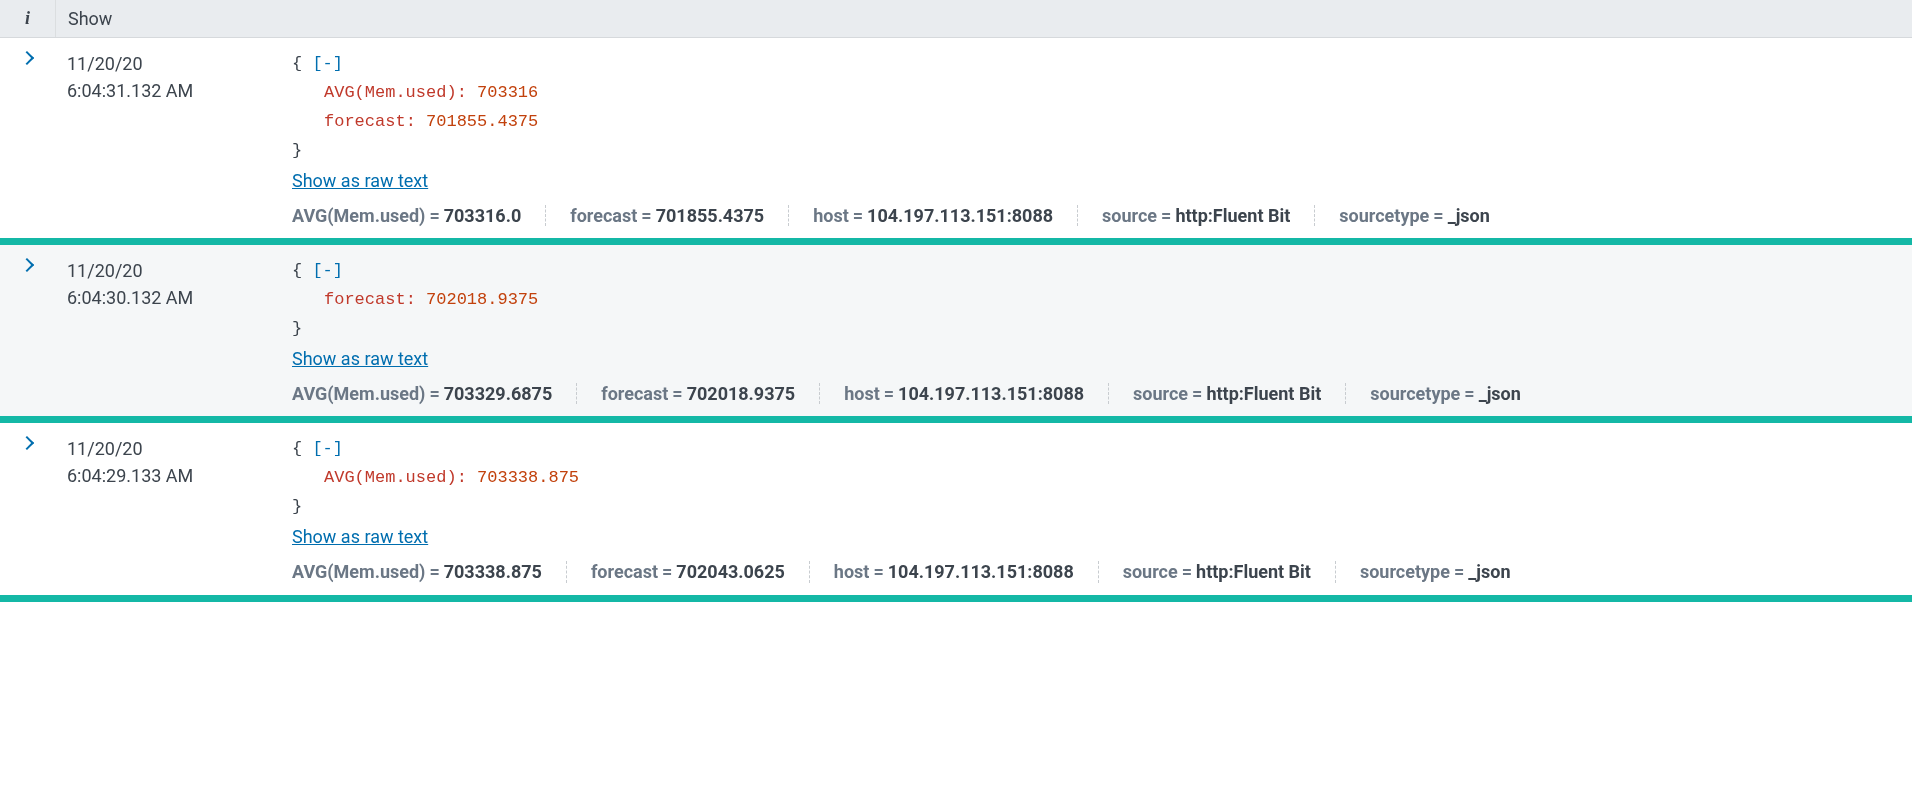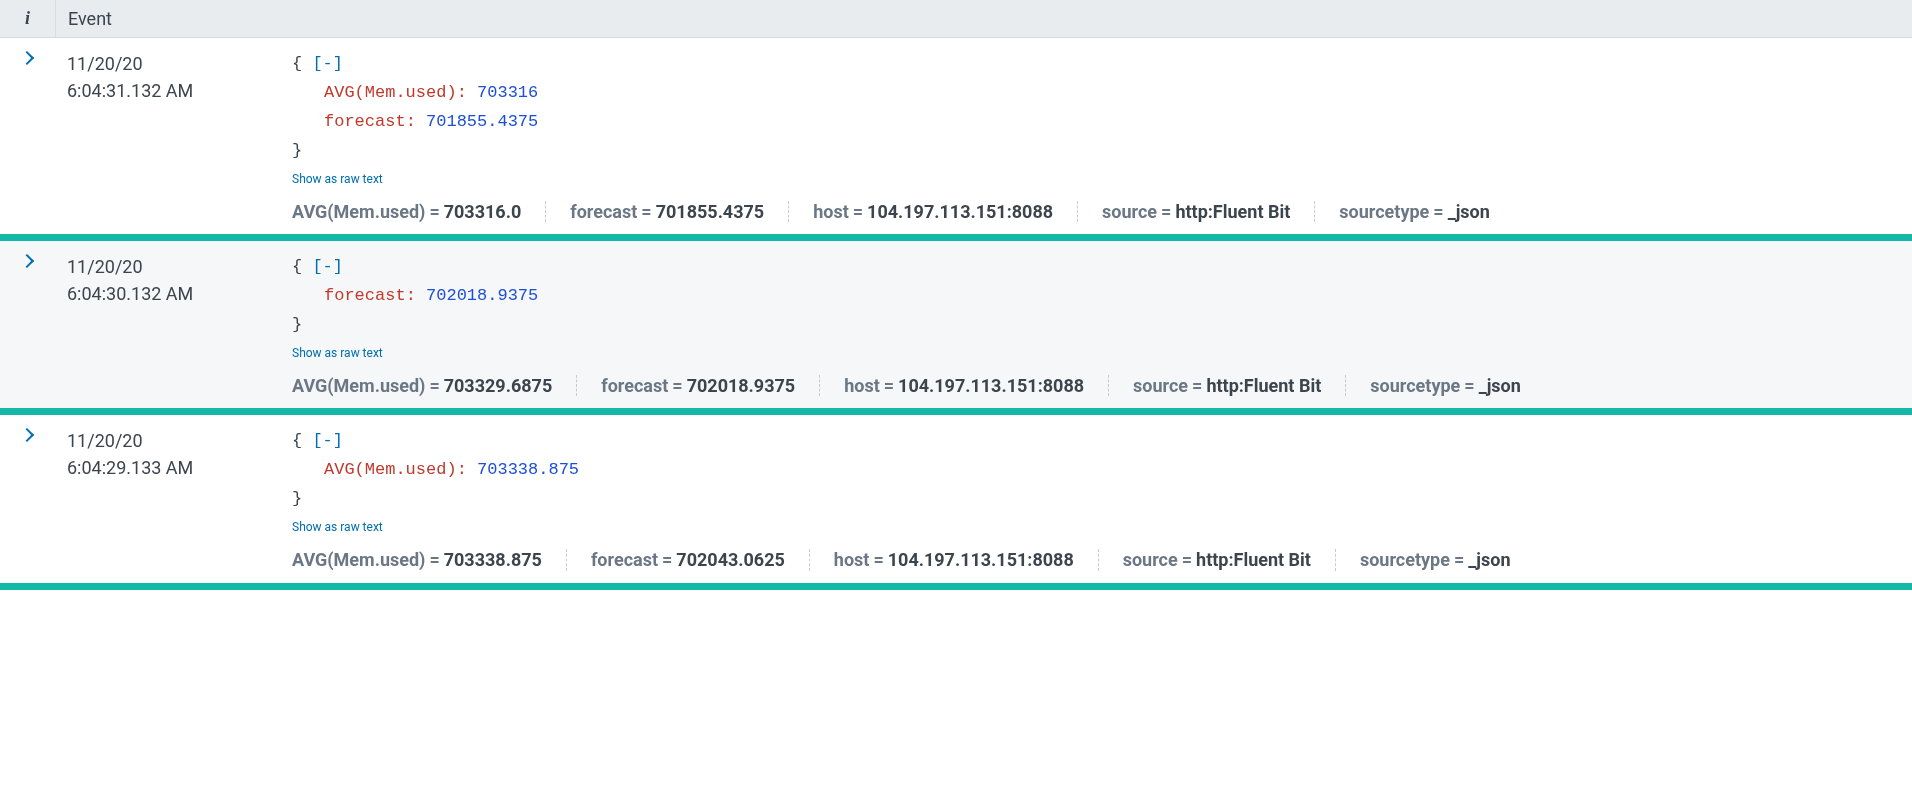--- a/index.html
+++ b/index.html
@@ -88,28 +88,29 @@
     color: #3c444d;
   }
   .json-brace { color: #3c444d; }
   .json-toggle {
     color: #006eaf;
     cursor: pointer;
     font-family: "SFMono-Regular", Consolas, "Liberation Mono", Menlo, monospace;
   }
   .json-key { color: #c0392b; }
   .json-colon { color: #c0392b; }
-  .json-value { color: #1d4ed8; }
+  .json-value { color: #c2410c; }
   .json-indent { padding-left: 32px; display: block; }
   .raw-link {
     color: #006eaf;
     cursor: pointer;
     margin-top: 4px;
     display: inline-block;
-    font-size: 12px;
+    font-size: 18px;
+    text-decoration: underline;
   }
   .fields-row {
     margin-top: 14px;
     color: #6b7785;
     font-size: 18px;
     display: flex;
     flex-wrap: wrap;
     align-items: center;
     font-weight: bold;
   }
@@ -129,21 +130,21 @@
   .field-eq { color: #6b7785; padding: 0 4px; }
   .field-val { color: #3c444d; }
 </style>
 </head>
 <body>
 
 <div class="table">
 
   <div class="header-row">
     <div class="col-expand">i</div>
-    <div class="col-time">Event</div>
+    <div class="col-time">Show</div>
   </div>
 
   <div id="rows">
       <div class="data-row">
         <div class="col-expand">
           <span class="chevron"></span>
         </div>
         <div class="col-time time-cell">
           <div>11/20/20</div>
           <div>6:04:31.132 AM</div>

